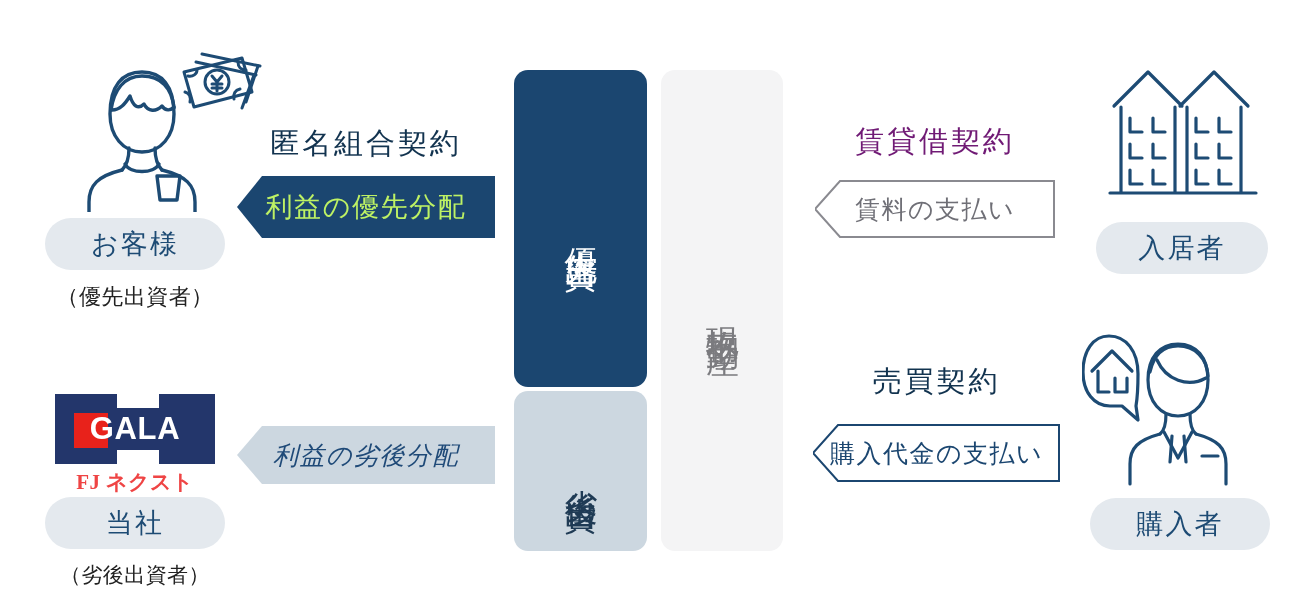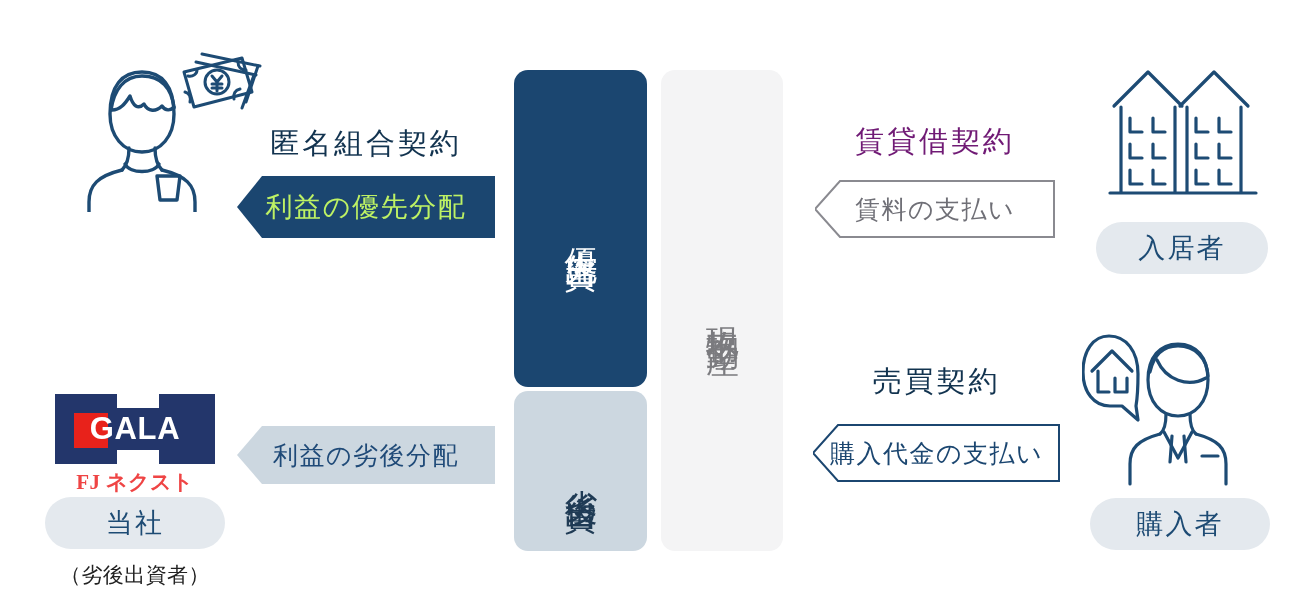--- a/index.html
+++ b/index.html
@@ -52,21 +52,21 @@
   }
 
   
   .arrow-solid{
     display:flex;align-items:center;justify-content:center;
     clip-path:polygon(0% 50%, 25px 0%, 100% 0%, 100% 100%, 25px 100%);
     font-family:"Liberation Sans","DejaVu Sans",sans-serif;
     letter-spacing:.06em;
   }
   .arrow-navy{background:#1b4670;color:#bef264;}
-  .arrow-light{background:#ccd7e0;color:#1f4a78;}
+  .arrow-light{background:#ccd7e0;color:#1f4a78;font-style:italic;}
   .arrow-outline{
     display:flex;align-items:center;justify-content:center;
     font-family:"Liberation Sans","DejaVu Sans",sans-serif;
     letter-spacing:.06em;
     background:transparent;
   }
   .arrow-outline .oline{position:absolute;inset:0;}
   .arrow-outline .otext{position:relative;z-index:2;}
 
   .contract-label{
@@ -129,20 +129,26 @@
       <path d="M12 26 L70 12 L80 46 L22 61 Z"></path>
       <circle cx="45" cy="36" r="12"></circle>
       <path d="M40 30 L45 36 L50 30 M45 36 L45 45 M40 38 H50 M40 42 H50"></path>
       <path d="M16 30 C21 31 25 28 25 24"></path>
       <path d="M66 16 C66 21 69 24 74 24"></path>
       <path d="M18 56 C19 51 17 47 13 46"></path>
       <path d="M68 43 C63 44 61 48 62 53"></path>
     </svg>
   </div>
 
+  <div class="abs pill" style="left:45px;top:218px;width:180px;height:52px;font-size:27px;">
+    <span>お客様</span>
+  </div>
+  <div class="abs sublabel" style="left:45px;top:282px;width:180px;font-size:22px;">
+    <span>（優先出資者）</span>
+  </div>
 
   <div class="abs gala-wrap" style="left:55px;top:394px;width:160px;text-align:center;">
     <div class="gala-mark">
       <div class="gala-notch-t"></div>
       <div class="gala-notch-b"></div>
       <div class="gala-red"></div>
       <div class="gala-text">GALA</div>
     </div>
     <div class="gala-sub">FJ ネクスト</div>
   </div>

